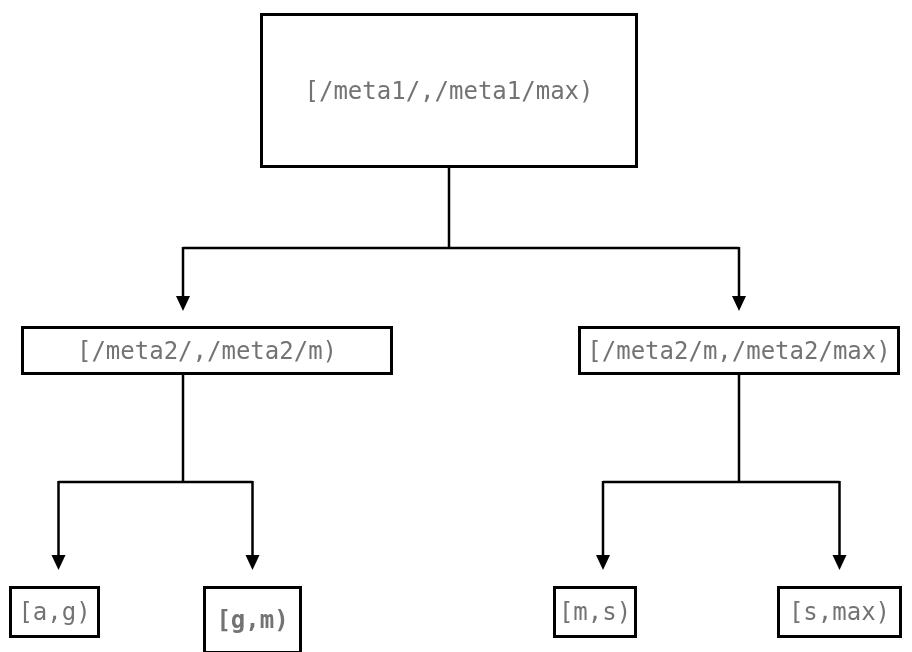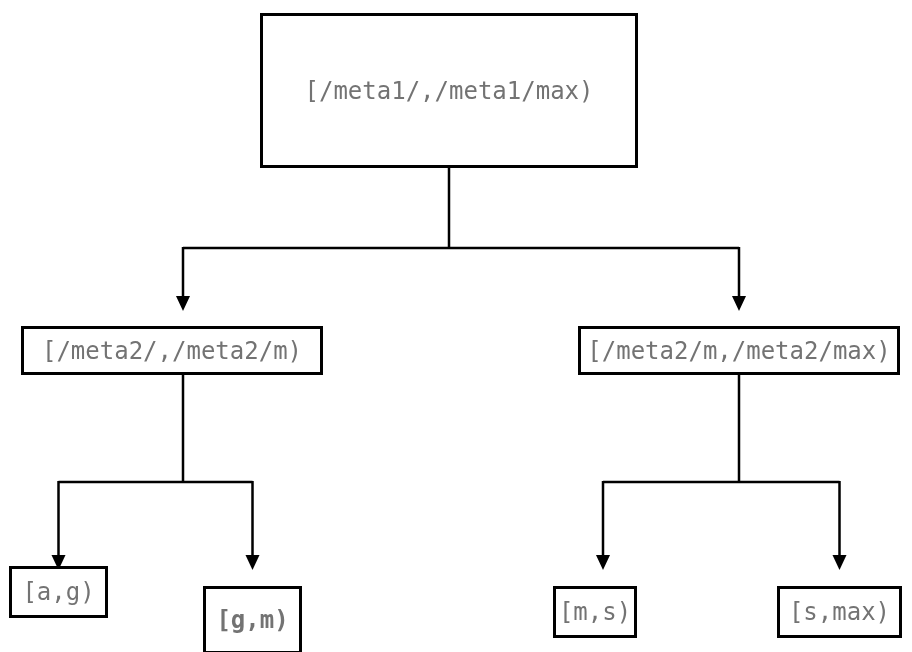--- a/index.html
+++ b/index.html
@@ -38,23 +38,23 @@
     background: #ffffff;
     display: flex;
     align-items: center;
     justify-content: center;
     font-size: 24px;
     line-height: 1;
     color: #737373;
     white-space: nowrap;
   }
   .node-root   { left: 260px; top: 13px;  width: 378px; height: 155px; }
-  .node-l      { left: 21px;  top: 326px; width: 302px; height: 49px; }
+  .node-l      { left: 21px;  top: 326px; width: 372px; height: 49px; }
   .node-r      { left: 578px; top: 326px; width: 322px; height: 49px; text-align: center; }
-  .node-ll     { left: 9px;   top: 566px; width: 99px;  height: 52px; }
+  .node-ll     { left: 9px;   top: 586px; width: 91px;  height: 52px; }
   .node-lr     { left: 203px; top: 586px; width: 99px;  height: 68px; font-weight: bold; }
   .node-rl     { left: 553px; top: 586px; width: 84px; height: 52px; }
   .node-rr     { left: 777px; top: 586px; width: 125px; height: 52px; text-align: right; }
 </style>
 </head>
 <body>
 
 <div class="stage">
 
   <svg class="edges" viewBox="0 0 912 652">

